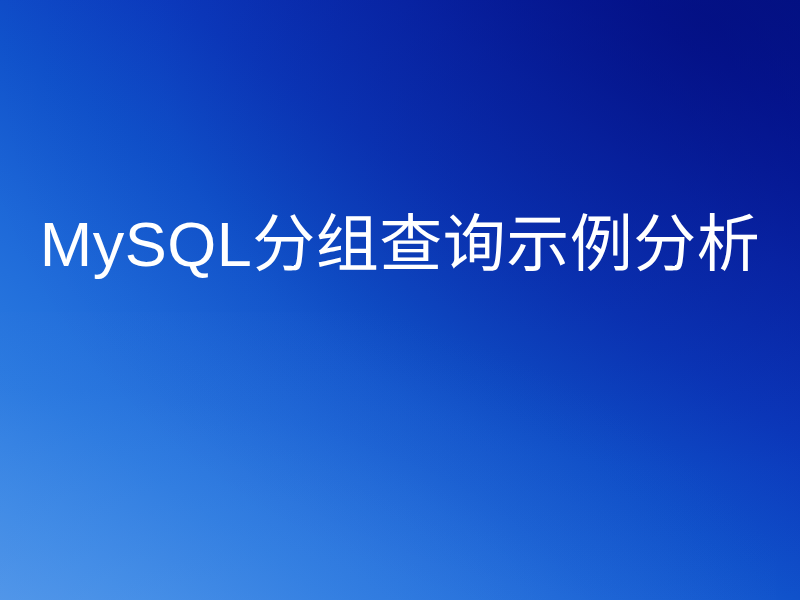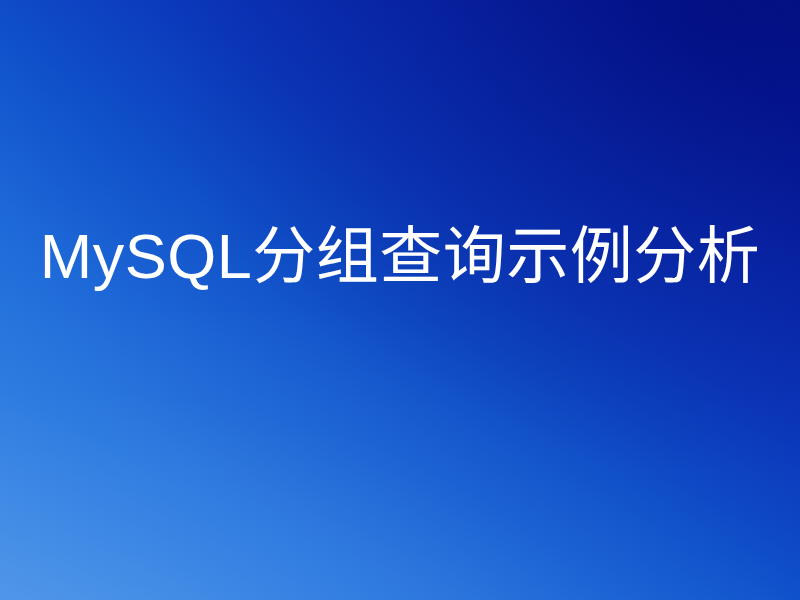--- a/index.html
+++ b/index.html
@@ -69,21 +69,21 @@
     left: 0;
     right: 0;
     top: 0;
     height: 600px;
     display: flex;
     align-items: flex-start;
     justify-content: center;
     pointer-events: none;
   }
   .cover-title {
-    margin: 12px;
+    margin: 0;
     padding-top: 213px;
     font-family: "Liberation Sans", "DejaVu Sans", sans-serif;
     font-size: 63px;
     font-weight: 400;
     line-height: 1.0;
     letter-spacing: 0.5px;
     color: #ffffff;
     white-space: nowrap;
     text-align: center;
     -webkit-font-smoothing: antialiased;

